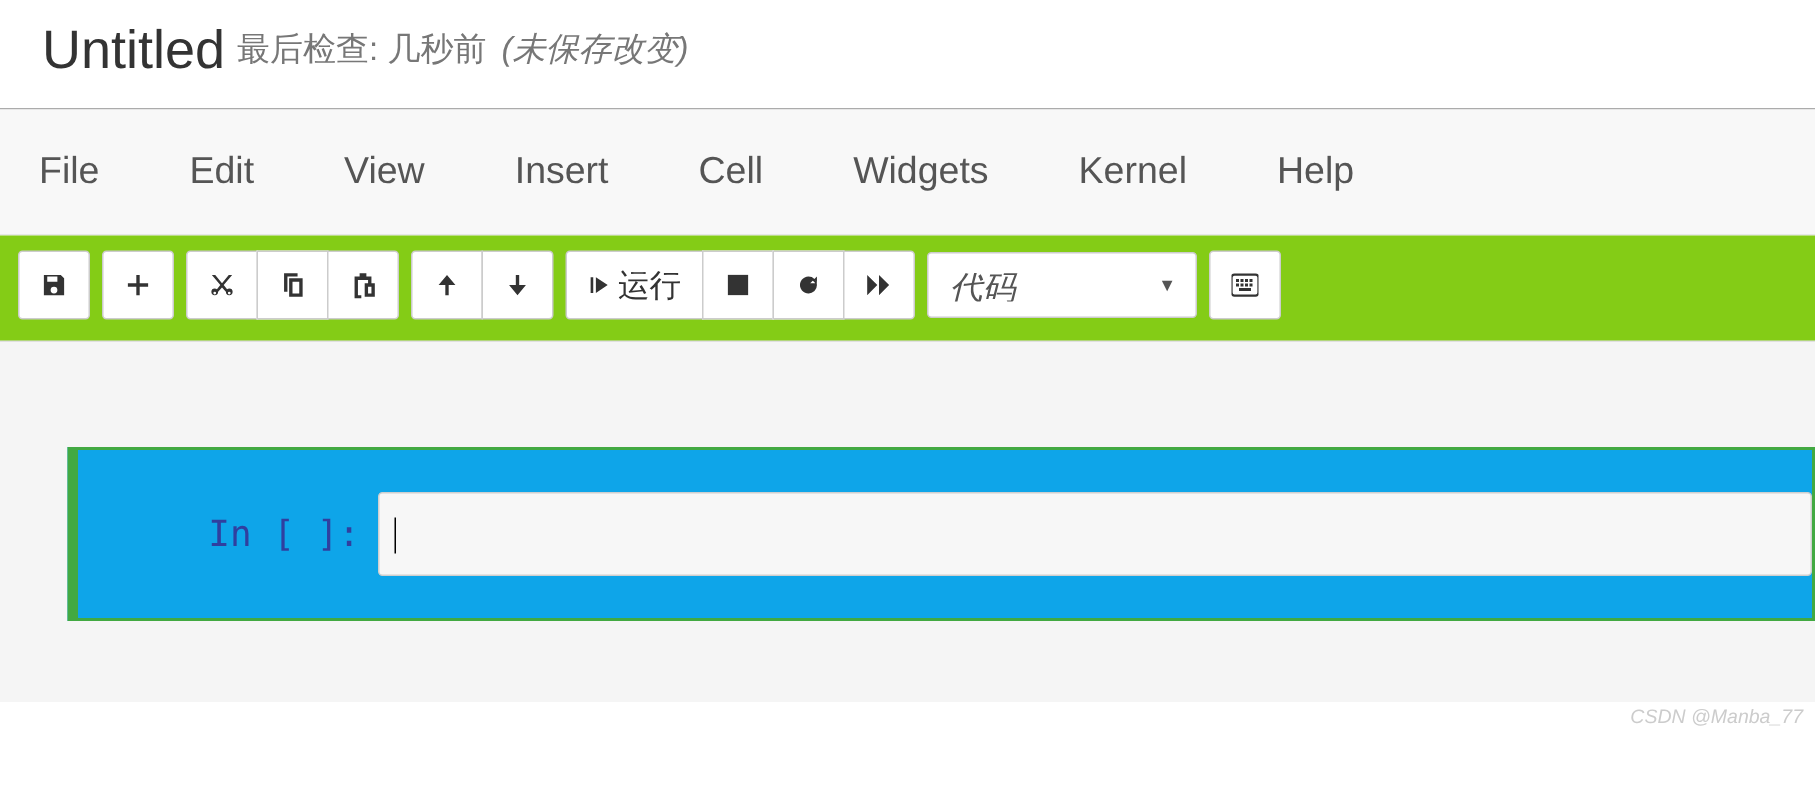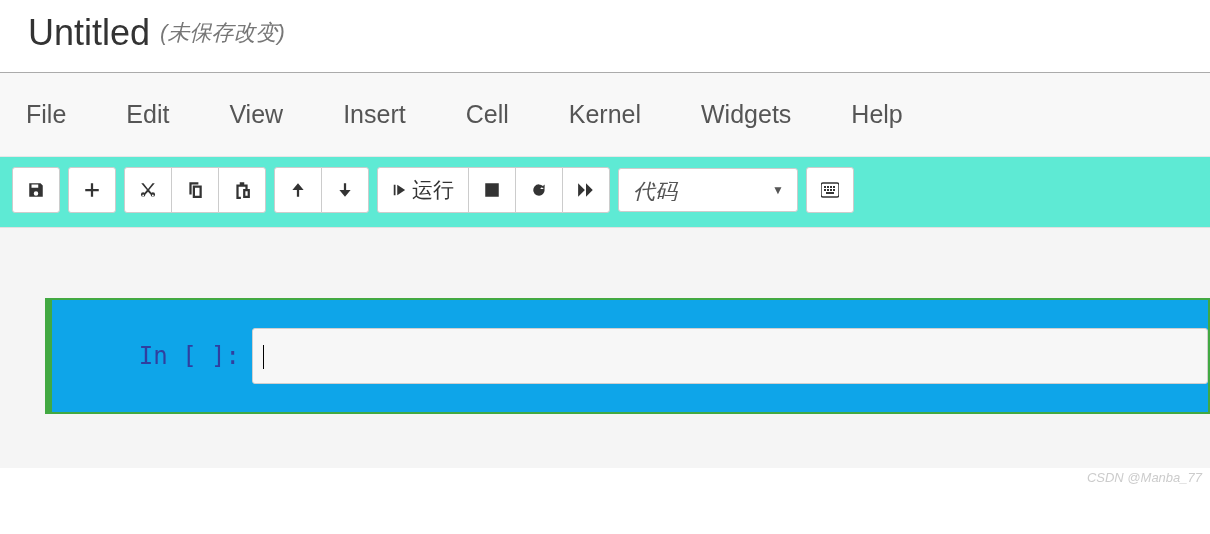--- a/index.html
+++ b/index.html
@@ -10,21 +10,21 @@
     .logo-svg { width: 38px; height: 44px; margin-right: 6px; }
     .logo-text { font-size: 36px; color: #757575; font-weight: 400; letter-spacing: -1px; }
     .title { font-size: 36px; color: #333; font-weight: 400; }
     .checkpoint { font-size: 22px; color: #777; margin-left: 8px; }
     .autosave { font-size: 22px; color: #777; margin-left: 10px; font-style: italic; }
     
     .menubar { background: #f8f8f8; border-bottom: 1px solid #e7e7e7; padding: 5px 10px; }
     .menu-inner { display: flex; gap: 44px; padding: 20px 8px; }
     .menu-item { font-size: 25px; color: #555; cursor: pointer; padding: 2px 8px; }
     
-    .toolbar { display: flex; gap: 8px; padding: 10px 12px 14px 12px; border-bottom: 1px solid #e0e0e0; background: #5eead4; align-items: center; }
+    .toolbar { display: flex; gap: 8px; padding: 10px 12px 14px 12px; border-bottom: 1px solid #e0e0e0; background: #84cc16; align-items: center; }
     .btn-group { display: flex; }
     .btn { border: 1px solid #ccc; background: #fff; padding: 10px 14px; min-width: 44px; height: 46px; display: flex; align-items: center; justify-content: center; cursor: pointer; font-size: 18px; color: #333; }
     .btn-group .btn { border-radius: 0; margin-left: -1px; }
     .btn-group .btn:first-child { border-top-left-radius: 3px; border-bottom-left-radius: 3px; margin-left: 0; }
     .btn-group .btn:last-child { border-top-right-radius: 3px; border-bottom-right-radius: 3px; }
     .btn-single { border-radius: 3px; margin-left: 0; }
     .run-text { margin-left: 6px; font-size: 21px; }
     .icon-svg { width: 18px; height: 18px; fill: #333; }
     .select-wrap { position: relative; display: flex; align-items: center; }
     .select { border: 1px solid #ccc; background: #fff; padding: 10px 50px 10px 14px; height: 44px; font-size: 22px; color: #555; border-radius: 3px; appearance: none; min-width: 180px; font-style: italic; }
@@ -37,32 +37,33 @@
     .code-input { border: 1px solid #cfcfcf; background: #f7f7f7; border-radius: 3px; width: 100%; padding: 14px 10px; font-family: monospace; font-size: 20px; min-height: 52px; outline: none; }
     .cursor { display: inline-block; width: 1px; height: 24px; background: #000; vertical-align: middle; }
     
     .watermark { color: #ccc; font-size: 13px; text-align: right; padding: 2px 8px; font-style: italic; }
   </style>
 </head>
 <body>
 
 <div class="header">
   <span class="title">Untitled</span>
+  <span class="checkpoint">最后检查: 几秒前</span>
   <span class="autosave">(未保存改变)</span>
 </div>
 
 <div class="menubar">
   <div class="menu-inner">
     <span class="menu-item">File</span>
     <span class="menu-item">Edit</span>
     <span class="menu-item">View</span>
     <span class="menu-item">Insert</span>
     <span class="menu-item">Cell</span>
+    <span class="menu-item">Widgets</span>
     <span class="menu-item">Kernel</span>
-    <span class="menu-item">Widgets</span>
     <span class="menu-item">Help</span>
   </div>
 </div>
 
 <div class="toolbar">
   <div class="btn-group">
     <button class="btn btn-single">
       <svg class="icon-svg" viewBox="0 0 16 16">
           <path d="M2 2v12h12V4l-2-2H2zm2 1h6v3H4V3zm4 10a2 2 0 110-4 2 2 0 010 4z"></path>
         </svg>

